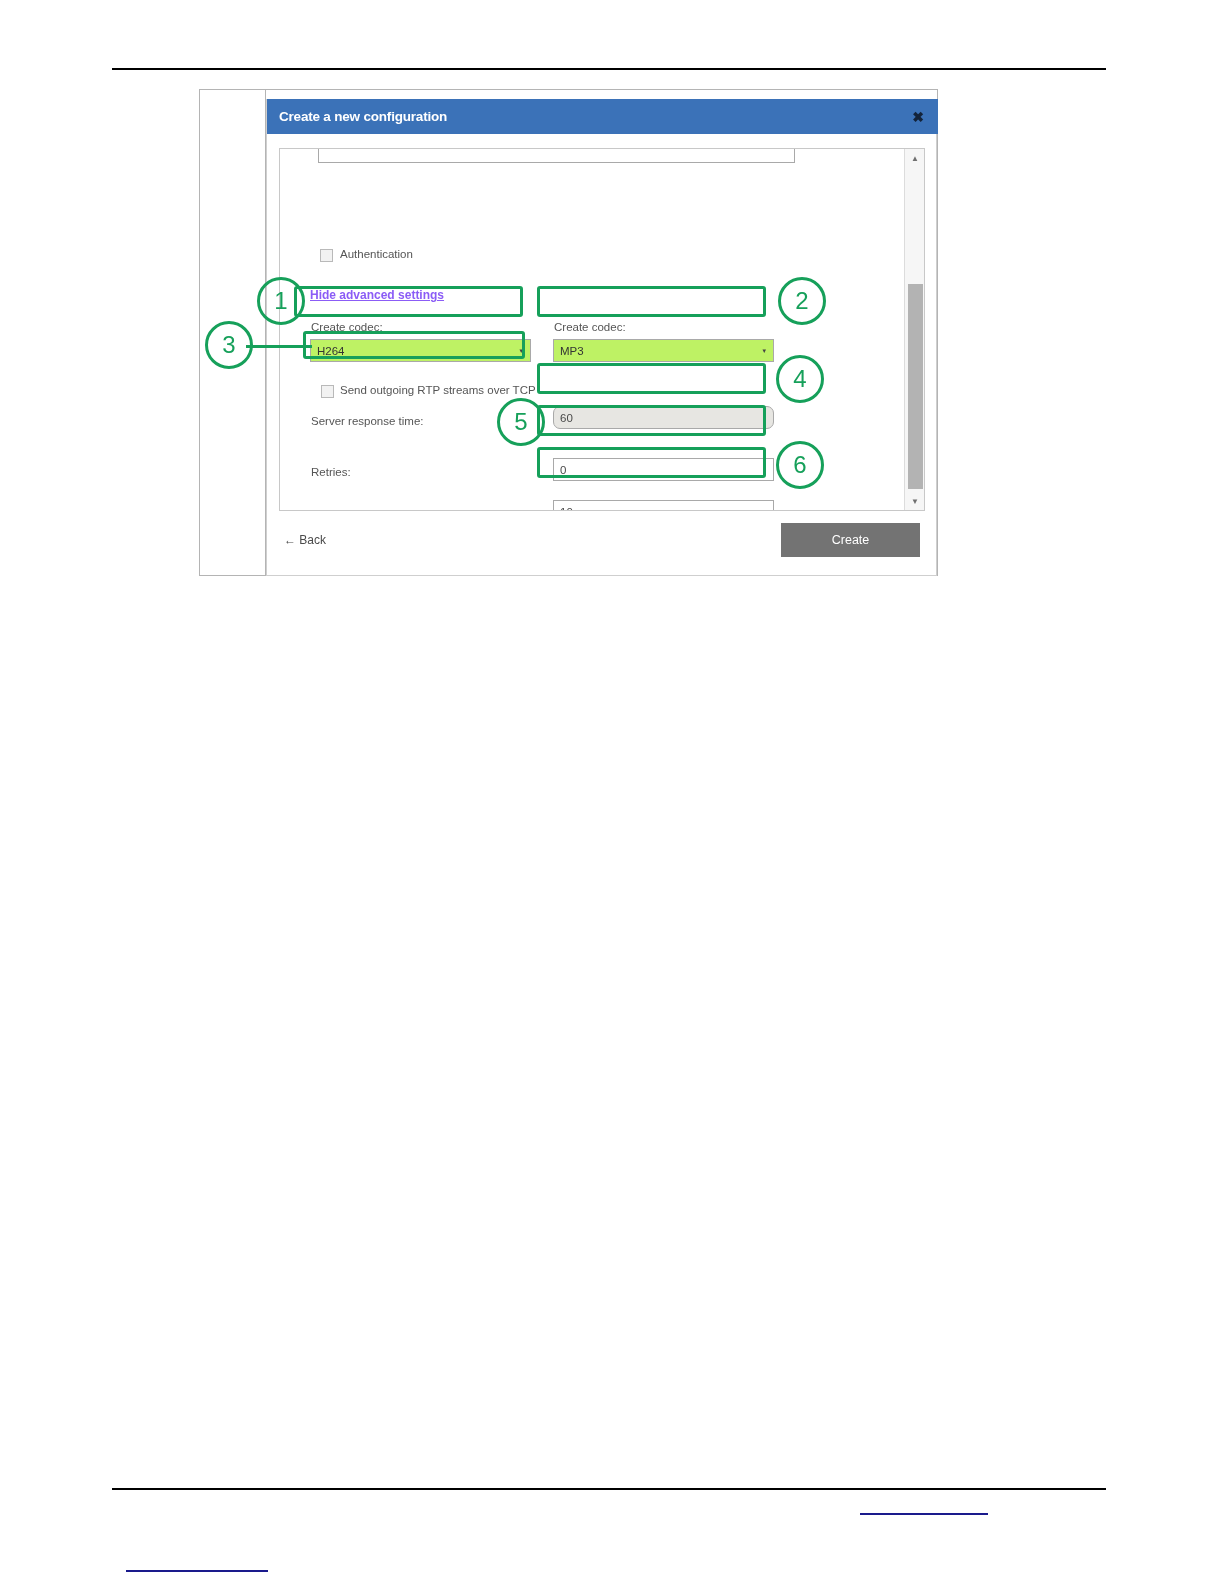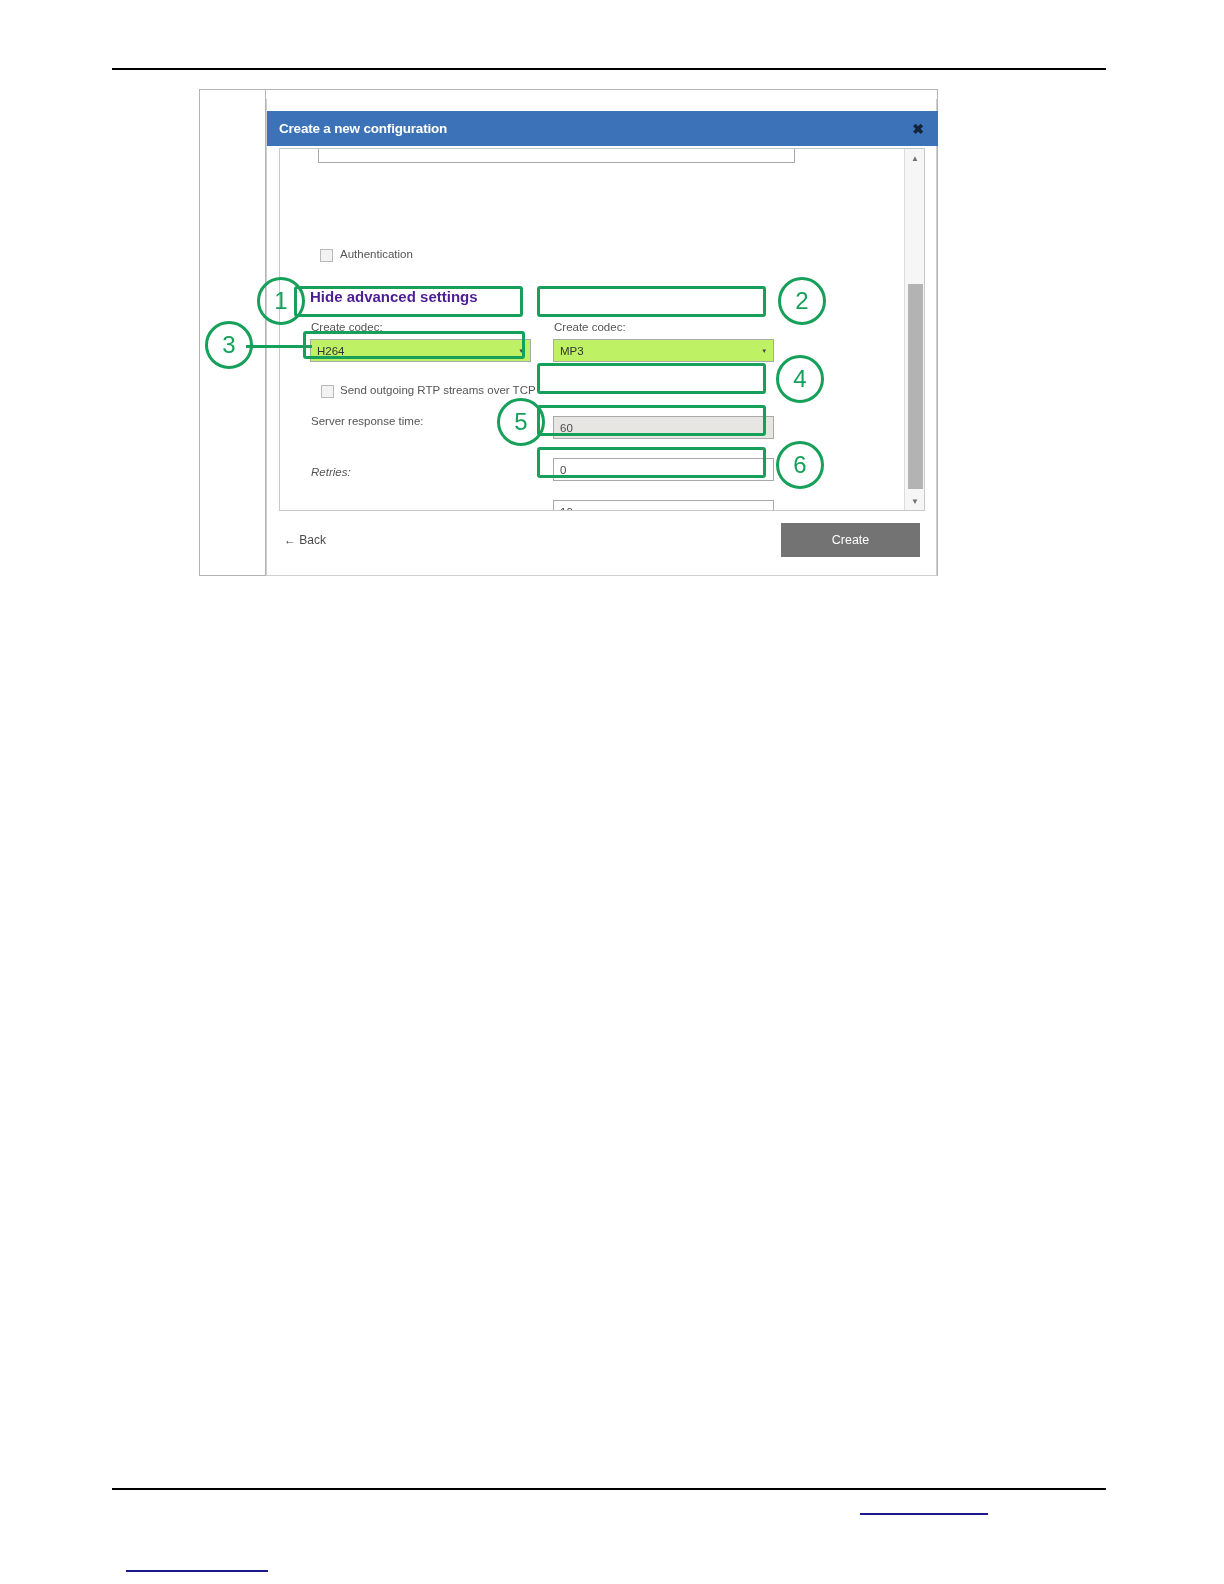--- a/index.html
+++ b/index.html
@@ -53,21 +53,21 @@
   .dialog {
     position: absolute;
     left: 266px; top: 99px;
     width: 671px; height: 477px;
     background: #ffffff;
     border: 1px solid #cfcfcf;
     border-top: none;
   }
   .dialog-titlebar {
     position: absolute;
-    left: 0; top: 12px;
+    left: 0; top: 0;
     width: 671px; height: 35px;
     background: #3b72b8;
     display: flex;
     align-items: center;
     justify-content: space-between;
     padding: 0 14px 0 12px;
   }
   .dialog-title {
     color: #ffffff;
     font-size: 13.5px;
@@ -121,23 +121,24 @@
     border: 1px solid #b9b9b9;
     background: #f2f2f2;
   }
 
   .auth-row { left: 40px; top: 100px; }
   .auth-label { left: 60px; top: 99px; }
 
   .link-advanced {
     position: absolute;
     left: 30px; top: 139px;
-    font-size: 15px;
+    font-size: 12px;
     font-weight: bold;
-    color: #4c1d95;
+    color: #8b5cf6;
+    text-decoration: underline;
     cursor: pointer;
     white-space: nowrap;
   }
 
   .lbl-video { left: 31px; top: 172px; }
   .lbl-audio { left: 274px; top: 172px; }
 
   
   .select {
     position: absolute;
@@ -158,38 +159,38 @@
     font-size: 7px;
     color: #444;
   }
   .sel-video { left: 30px; top: 190px; width: 221px; }
   .sel-audio { left: 273px; top: 190px; width: 221px; }
 
   .rtp-chk   { left: 41px; top: 236px; }
   .rtp-label { left: 60px; top: 235px; }
 
   .lbl-srt   { left: 31px; top: 266px; }
-  .lbl-retry { left: 31px; top: 317px; font-style: italic; }
+  .lbl-retry { left: 31px; top: 317px; }
   .lbl-delay { left: 31px; top: 359px; }
 
   .textfield {
     position: absolute;
     left: 273px;
     width: 221px; height: 23px;
     border: 1px solid #a9a9a9;
     font-size: 11.5px;
     color: #4a4a4a;
     display: flex;
     align-items: center;
     padding-left: 6px;
     background: #ffffff;
     cursor: text;
   }
   .textfield.readonly { background: #e7e6e2; }
-  .fld-srt   { top: 267px; }
+  .fld-srt   { top: 257px; border-radius: 7px; }
   .fld-retry { top: 309px; }
   .fld-delay { top: 351px; }
 
   
   .vscroll {
     position: absolute;
     right: 0; top: 0;
     width: 20px; height: 100%;
     background: #f6f6f6;
     border-left: 1px solid #dcdcdc;

